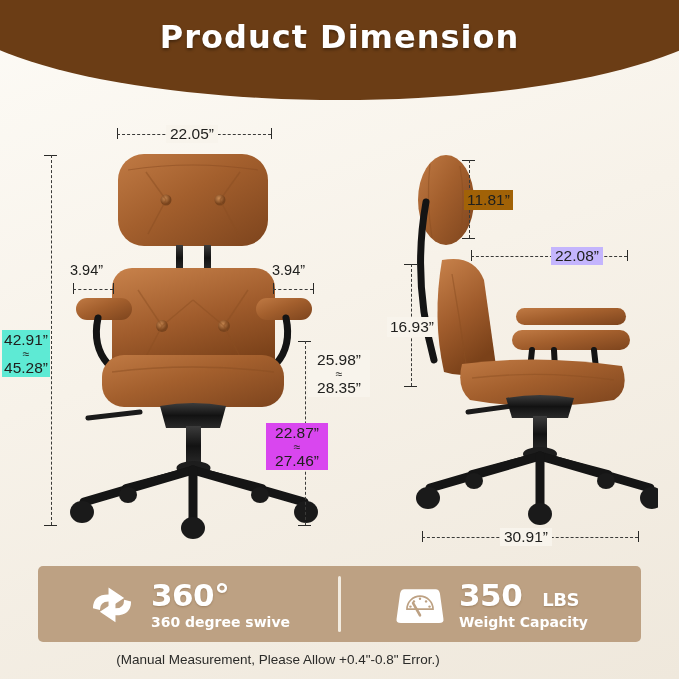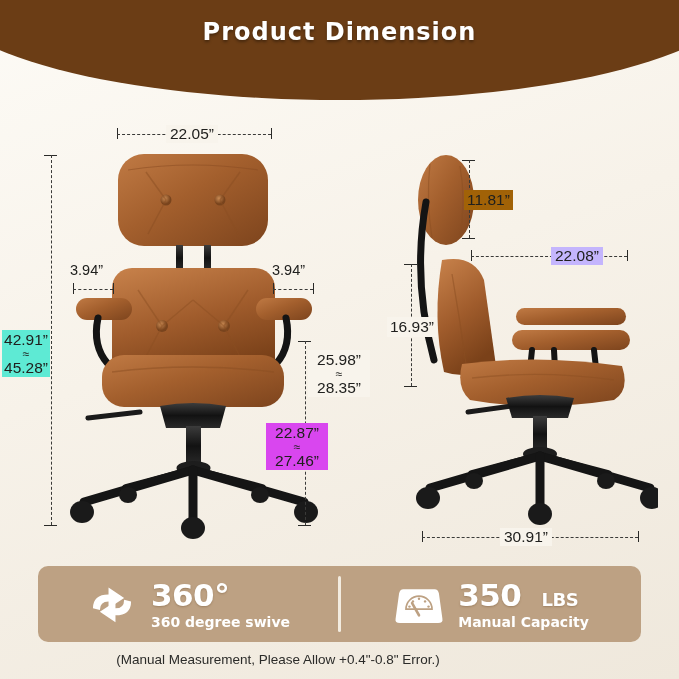--- a/index.html
+++ b/index.html
@@ -11,21 +11,21 @@
   .stage{position:absolute;inset:0;}
 
   
   .banner-wrap{position:absolute;top:0;left:0;width:679px;height:120px;overflow:hidden;}
   .banner{
     position:absolute;left:-60px;top:-150px;width:800px;height:250px;
     background:#6b3d15;border-radius:0 0 50% 50%/0 0 42% 42%;
   }
   .banner-title{
     position:absolute;top:18px;left:0;width:679px;text-align:center;
-    color:#fff;font-size:24px;font-weight:bold;letter-spacing:1px;
+    color:#fff;font-size:32px;font-weight:bold;letter-spacing:1px;
     text-shadow:0 2px 3px rgba(0,0,0,.35);
     font-family:"DejaVu Sans",sans-serif;
   }
 
   
   .chair{position:absolute;}
 
   
   .dim-label{
     position:absolute;font-size:15.5px;color:#20201e;white-space:nowrap;
@@ -36,21 +36,21 @@
   .range .tilde{display:block;font-size:12px;line-height:10px;margin:1px 0;}
 
   .hline{position:absolute;border-top:1.4px dashed #3a3a38;height:0;}
   .vline{position:absolute;border-left:1.4px dashed #3a3a38;width:0;}
   .tick-v{position:absolute;border-left:1.6px solid #2a2a28;width:0;height:11px;}
   .tick-h{position:absolute;border-top:1.6px solid #2a2a28;height:0;width:13px;}
 
   
   .features{
     position:absolute;left:38px;top:566px;width:603px;height:76px;
-    background:#bda183;border-radius:10px;display:flex;align-items:center;
+    background:#bda183;border-radius:5px;display:flex;align-items:center;
   }
   .feature{flex:1;display:flex;align-items:center;justify-content:center;gap:13px;}
   .divider{width:3px;height:56px;background:#f3ece0;border-radius:2px;}
   .feat-icon{width:52px;height:44px;flex:none;}
   .feat-text{color:#fff;line-height:1;}
   .feat-big{font-size:31px;font-weight:bold;letter-spacing:-0.5px;font-family:"DejaVu Sans",sans-serif;
             text-shadow:0 1px 2px rgba(120,90,60,.45);}
   .feat-big .unit{font-size:18px;margin-left:20px;}
   .feat-sub{font-size:14px;font-weight:bold;margin-top:4px;font-family:"DejaVu Sans",sans-serif;}
 
@@ -254,20 +254,20 @@
         <path d="M30 16 A15 15 0 0 0 15 31 H45 A15 15 0 0 0 30 16 Z" fill="none" stroke="#bda183" stroke-width="2"></path>
         <circle cx="19" cy="28" r="1.4" fill="#bda183"></circle>
         <circle cx="23" cy="22" r="1.4" fill="#bda183"></circle>
         <circle cx="30" cy="19" r="1.4" fill="#bda183"></circle>
         <circle cx="37" cy="22" r="1.4" fill="#bda183"></circle>
         <circle cx="41" cy="28" r="1.4" fill="#bda183"></circle>
         <path d="M30 38 L22 24" stroke="#bda183" stroke-width="3" stroke-linecap="round"></path>
       </svg>
       <div class="feat-text">
         <div class="feat-big"><span>350</span><span class="unit">LBS</span></div>
-        <div class="feat-sub">Manual Capacity</div>
+        <div class="feat-sub">Weight Capacity</div>
       </div>
     </div>
   </div>
 
   <div class="footnote">(Manual Measurement, Please Allow +0.4"-0.8" Error.)</div>
 
 </div>
 
 </body></html>

